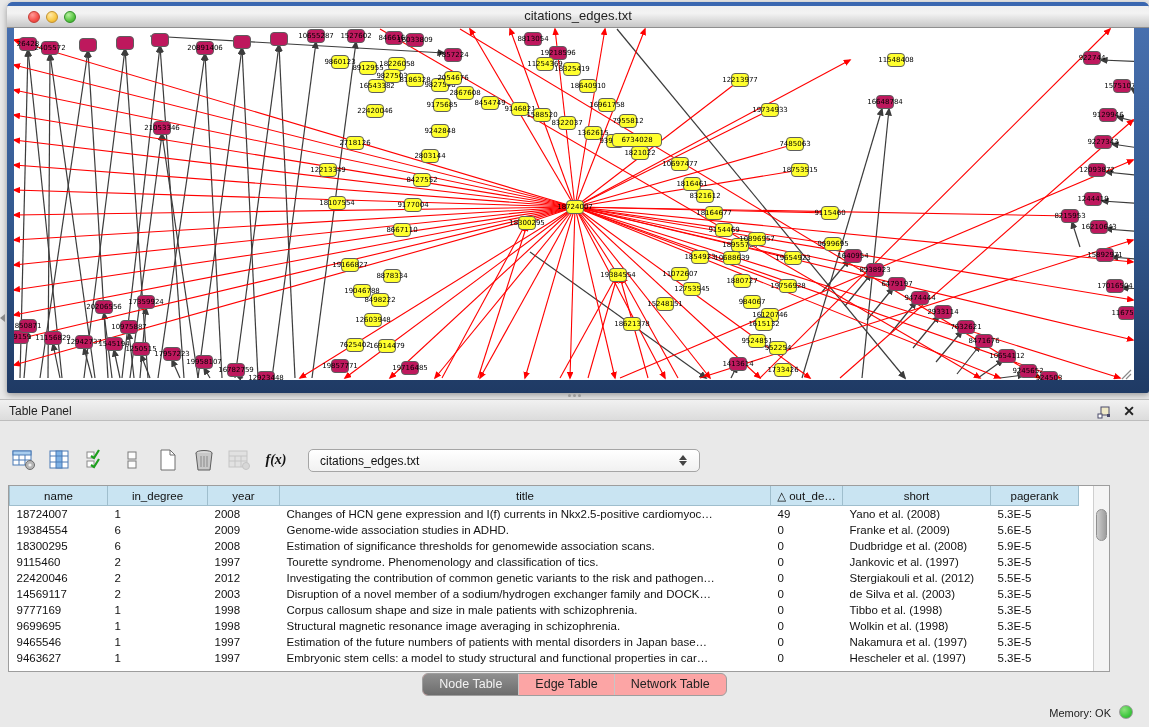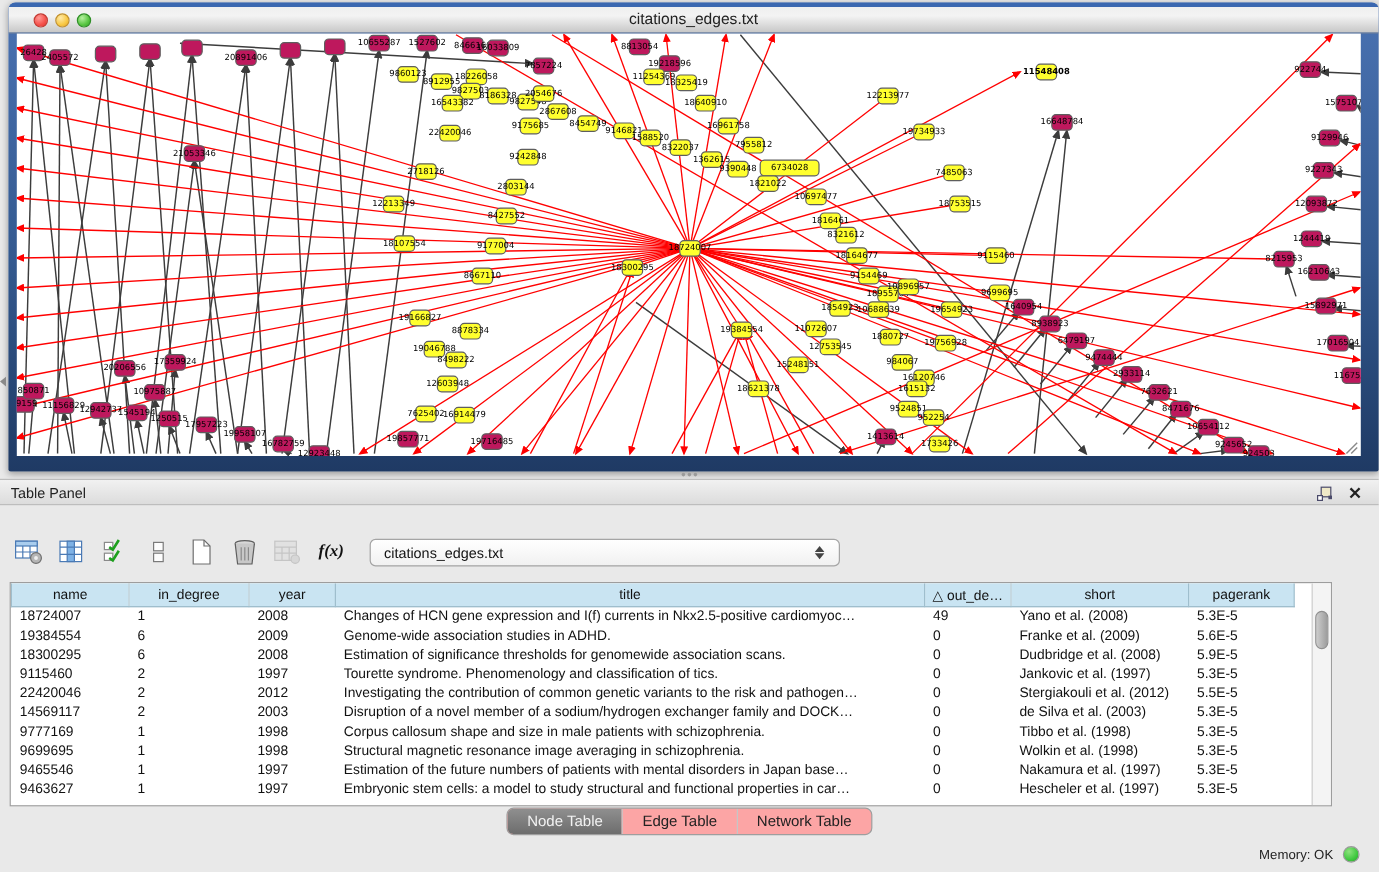--- a/index.html
+++ b/index.html
@@ -494,33 +494,33 @@
           </div>
           <div class="node y" style="left: 605px; top: 86px;">
             <span class="lbl">7955812</span>
           </div>
           <div class="node y" style="left: 570px; top: 98px;">
             <span class="lbl">1362615</span>
           </div>
           <div class="node y" style="left: 592px; top: 106px;">
             <span class="lbl">9390448</span>
           </div>
-          <div class="node y" style="left: 619px; top: 105px; padding-left: 48px;">
+          <div class="node y" style="left: 598px; top: 105px; padding-left: 48px;">
             <span class="lbl">6734028</span>
           </div>
           <div class="node y" style="left: 617px; top: 118px;">
             <span class="lbl">1821022</span>
           </div>
           <div class="node y" style="left: 717px; top: 45px;">
             <span class="lbl">12213977</span>
           </div>
           <div class="node y" style="left: 747px; top: 75px;">
             <span class="lbl">19734933</span>
           </div>
-          <div class="node y" style="left: 849px; top: 25px; font-weight: bold;">
+          <div class="node y" style="left: 873px; top: 25px;">
             <span class="lbl">11548408</span>
           </div>
           <div class="node y" style="left: 772px; top: 109px;">
             <span class="lbl">7485063</span>
           </div>
           <div class="node y" style="left: 777px; top: 135px;">
             <span class="lbl">18753515</span>
           </div>
           <div class="node y" style="left: 657px; top: 129px;">
             <span class="lbl">10697477</span>

